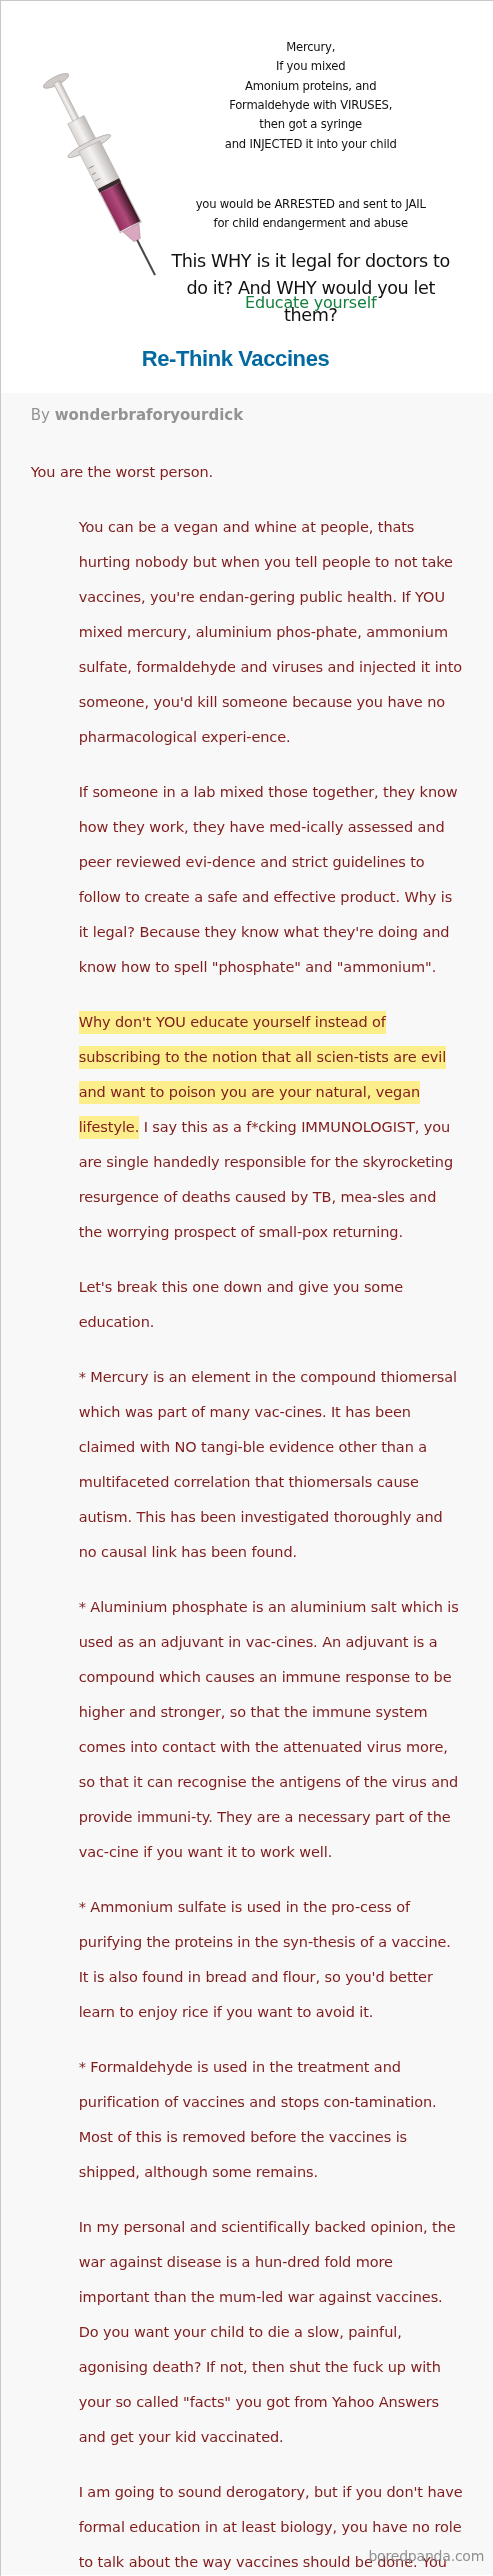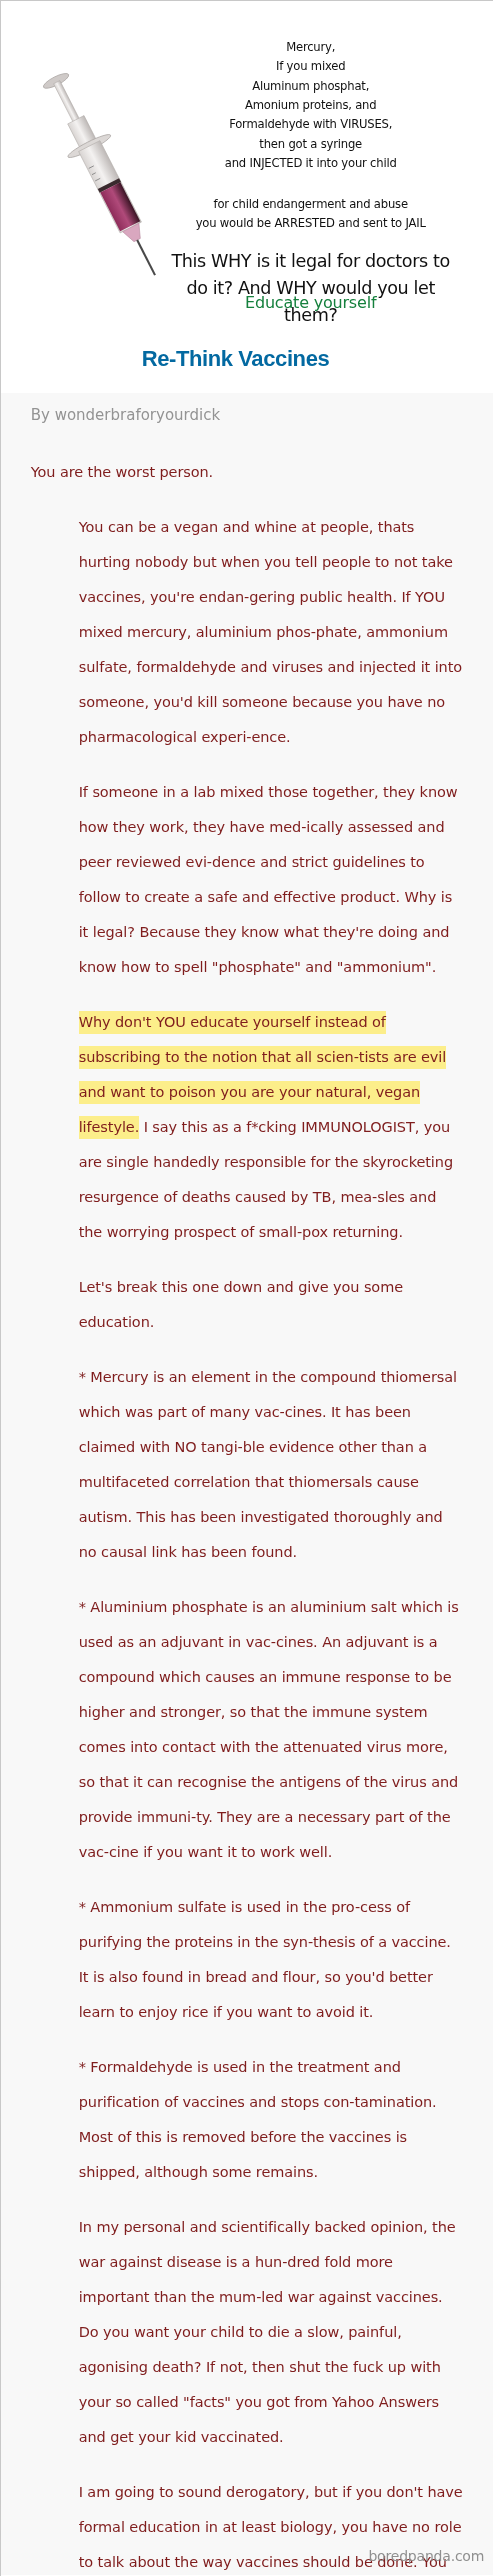--- a/index.html
+++ b/index.html
@@ -102,21 +102,21 @@
     position: relative;
   }
   .byline {
     margin: 0;
     padding-top: 12px;
     font-size: 15px;
     line-height: 21px;
     color: #939393;
     height: 27px;
   }
-  .byline b { font-weight: normal; color: #939393; }
+  .byline b { font-weight: bold; color: #939393; }
   .para {
     margin: 0;
     font-size: 14.5px;
     line-height: 35px;
     color: #7f1d1d;
     letter-spacing: -0.1px;
   }
   .para + .para { margin-top: 20px; margin-left: 48px; }
   .para.first { margin-top: 23px; }
   .hl {
@@ -175,30 +175,29 @@
 
       <polygon points="92,242 118,242 110,262 100,262" fill="#d9a7bf" stroke="#b88aa0" stroke-width="0.8"></polygon>
 
       <rect x="103.5" y="262" width="3" height="56" fill="#4a4a4a"></rect>
     </g>
   </svg>
 
   <div class="meme-text meme-small">
     <span class="line">Mercury,</span>
     <span class="line">If you mixed</span>
-    <span class="line">Aluminum phosphat,</span>
     <span class="line">Amonium proteins, and</span>
     <span class="line">Formaldehyde with VIRUSES,</span>
     <span class="line">then got a syringe</span>
     <span class="line">and INJECTED it into your child</span>
   </div>
 
   <div class="meme-text meme-arrest" style="top:194px;">
+    <span class="line" style="display:block">you would be ARRESTED and sent to JAIL</span>
     <span class="line" style="display:block">for child endangerment and abuse</span>
-    <span class="line" style="display:block">you would be ARRESTED and sent to JAIL</span>
   </div>
 
   <div class="meme-question-wrap" style="top:190px;">
   </div>
 
   <div class="meme-text" style="top:247px; font-size:17.6px; line-height:27px; letter-spacing:-0.4px;">This WHY is it legal for doctors to do it? And WHY would you let them?</div>
 
   <div class="meme-educate" style="top:292px;">Educate yourself</div>
 
   <div class="meme-title" style="top:345px;">Re-Think Vaccines</div>

